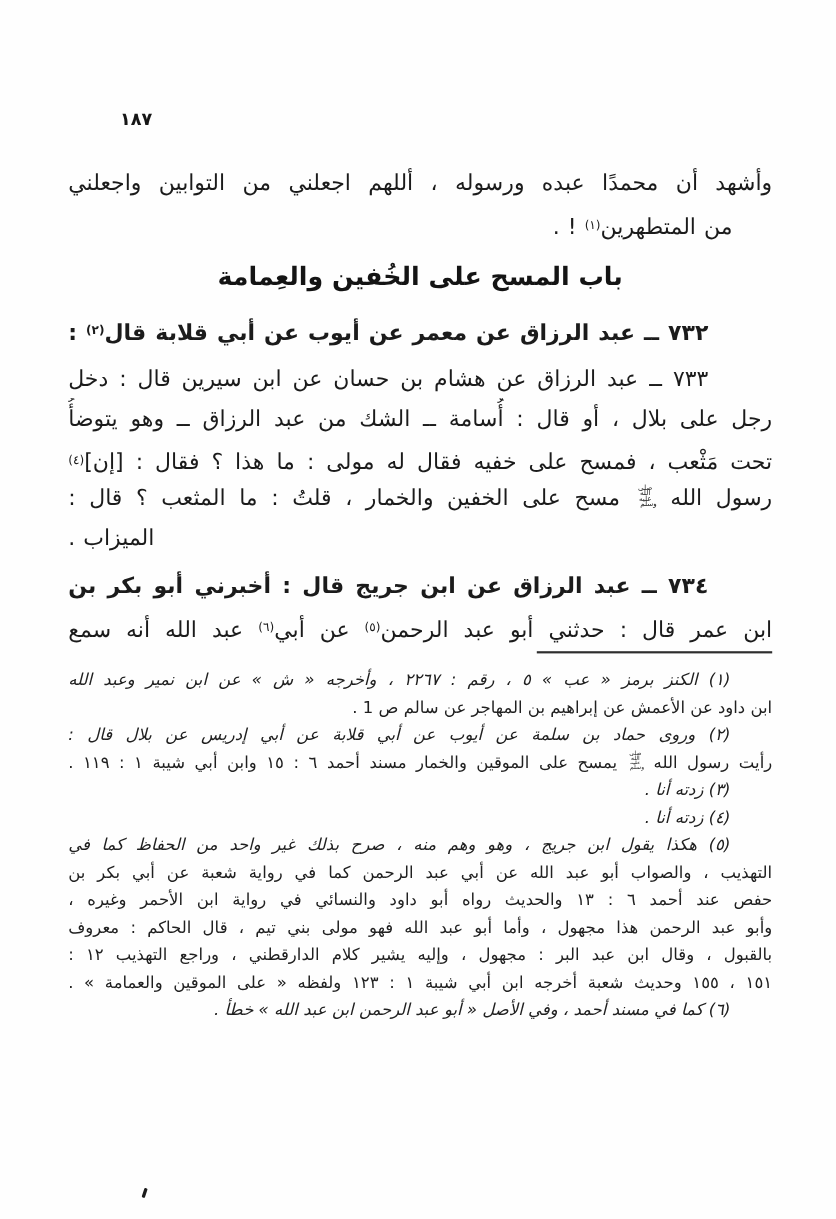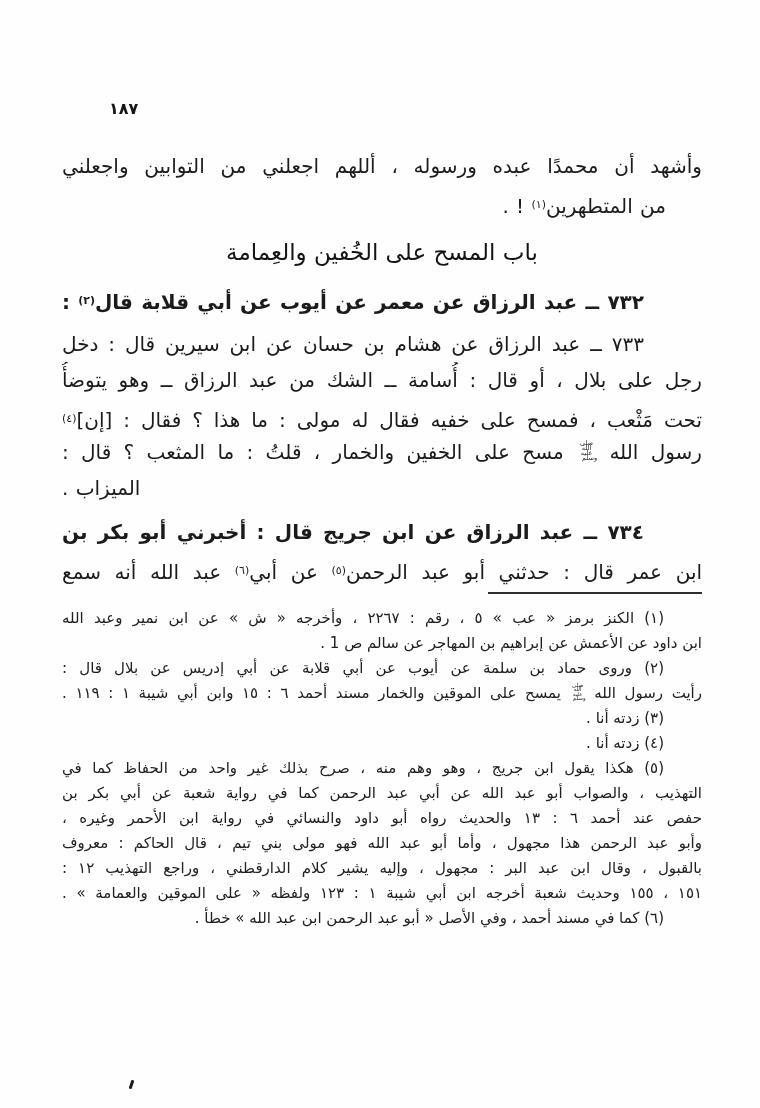--- a/index.html
+++ b/index.html
@@ -26,42 +26,42 @@
   }
   .j{text-align:justify;text-align-last:justify;}
   .l{text-align:left;}
   .r{text-align:right;}
   .pr36{padding-right:36px;}
   .hind{padding-right:58px;}
   .gap8{margin-top:8px;font-weight:bold;}
   .gap10{margin-top:10px;}
   .heading{
     margin-top:12px;height:40px;line-height:40px;
-    text-align:center;font-size:23px;font-weight:normal;color:#141414;
+    text-align:center;font-size:23px;font-weight:bold;color:#141414;
   }
   sup.mk{
     font-size:11px;position:relative;top:3px;vertical-align:super;
     letter-spacing:-1px;
   }
   .saw{
     display:inline-block;width:21px;font-size:6.5px;line-height:5px;
     text-align:center;vertical-align:middle;transform:translateY(-3px);
     white-space:normal;color:#222;
   }
   .sep{
     width:214px;margin:6px 0 0 auto;height:0;
     border-top:2px solid #2e2e2e;
   }
   .fns{margin-top:12px;direction:rtl;}
   .fl{
     height:25px;line-height:25px;font-size:15px;overflow:hidden;
     color:#202020;
   }
   .fl .saw{width:16px;font-size:5.5px;line-height:4.2px;transform:translateY(-2px);}
-  .find{padding-right:38px;}
+  .find{padding-right:38px;font-style:italic;}
   .ink-speck{
     position:absolute;left:130px;top:1080px;width:3px;height:9px;
     background:#1b1b1b;transform:rotate(18deg);border-radius:1px;
   }
 </style>
 </head>
 <body>
 
 <div class="page">
 

